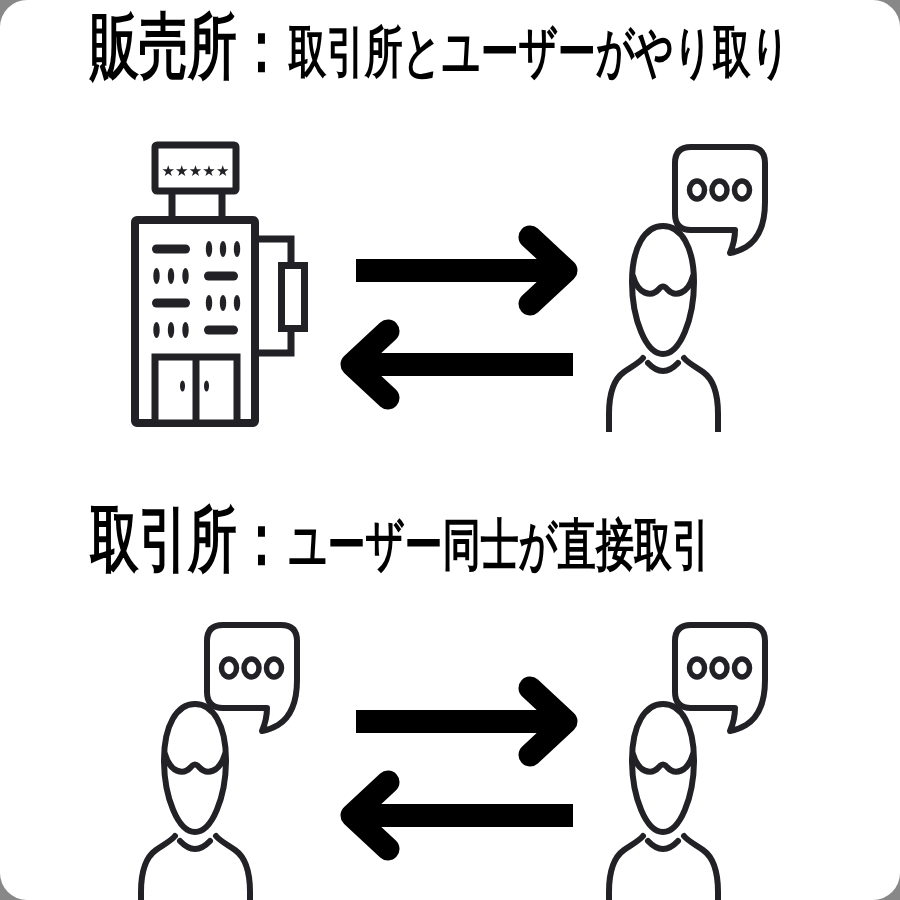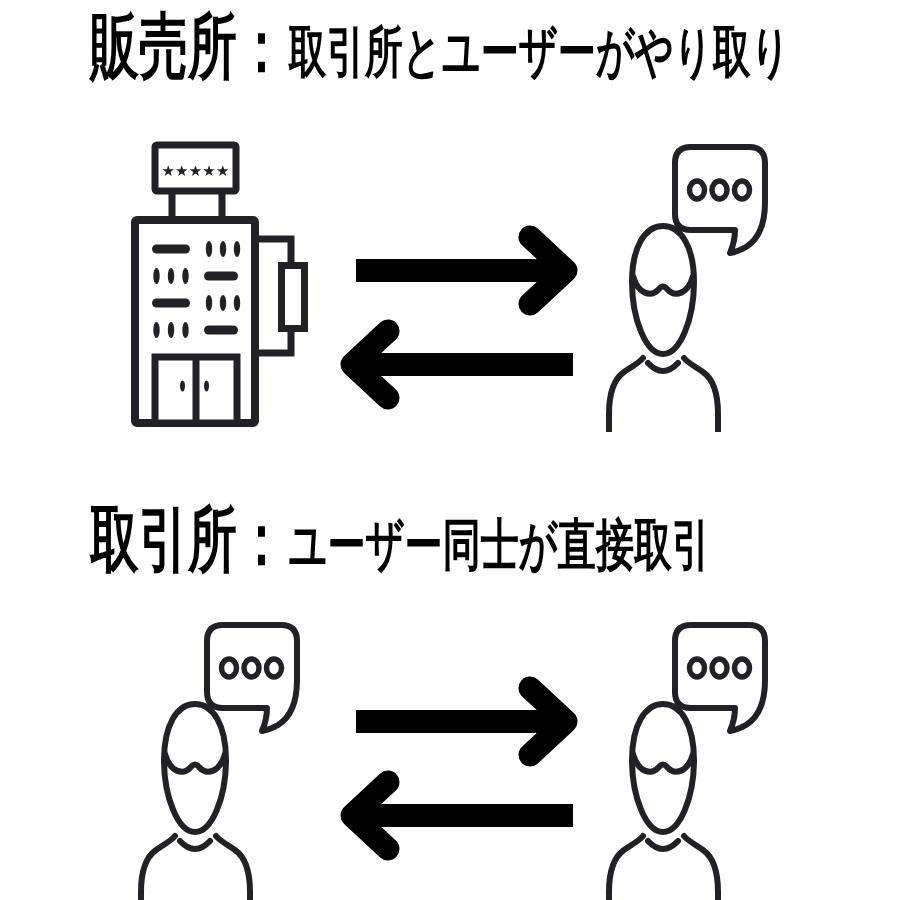--- a/index.html
+++ b/index.html
@@ -6,20 +6,21 @@
     --background:#ffffff;
     --text:#000000;
     --icon-stroke:#212126;
     --arrow-fill:#000000;
   }
   html,body{margin:0;padding:0;background:#888;}
   .canvas{
     position:relative;width:900px;height:900px;margin:0 auto;
     background:var(--background);overflow:hidden;
     font-family:"Liberation Sans","DejaVu Sans",sans-serif;
+    border-radius:27px;
   }
   .heading{
     position:absolute;display:flex;align-items:baseline;gap:4px;
     white-space:nowrap;font-weight:bold;color:var(--text);
     transform:scaleX(0.68);transform-origin:0 50%;line-height:1.15;
   }
   .heading .term{font-size:72px;}
   .heading .desc{font-size:56px;}
   #h1{left:90px;top:5px;}
   #h2{left:90px;top:498px;}

